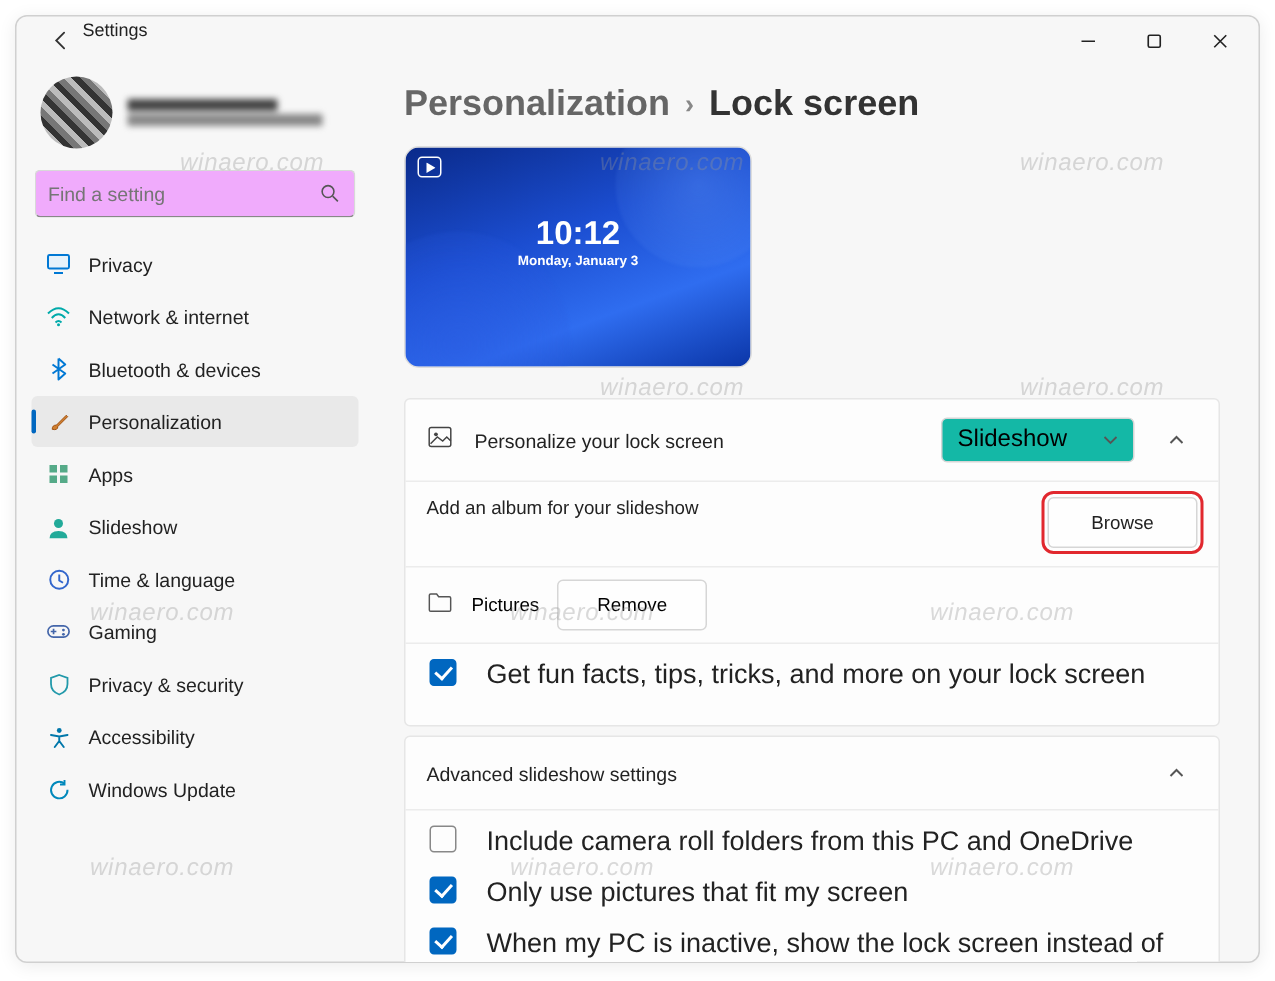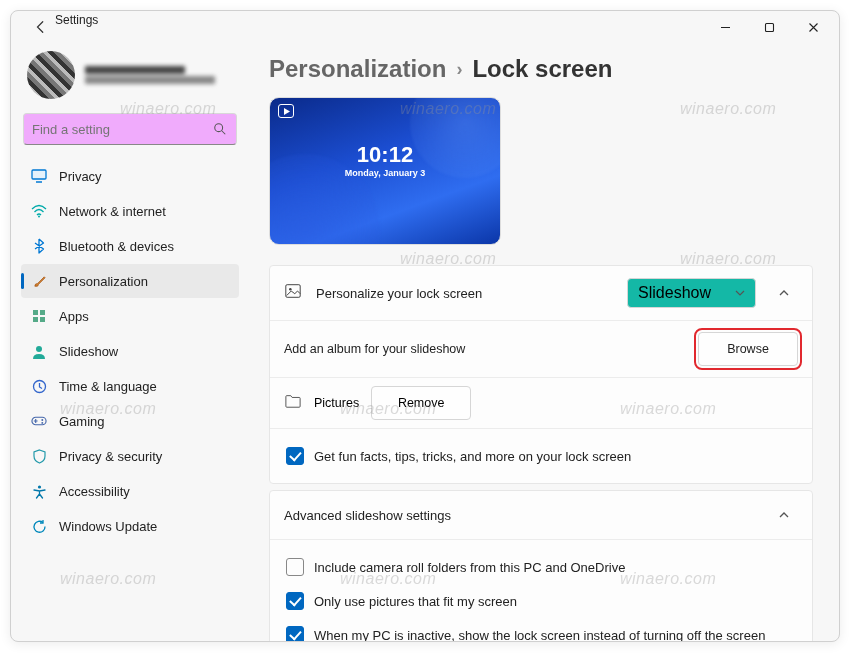--- a/index.html
+++ b/index.html
@@ -36,29 +36,29 @@
   .bloom { position: absolute; border-radius: 50%; filter: blur(1px); }
   .preview .time { position: absolute; top: 44px; left: 0; right: 0; text-align: center; color: #fff; font-size: 22px; font-weight: 600; }
   .preview .date { position: absolute; top: 70px; left: 0; right: 0; text-align: center; color: #fff; font-size: 9px; font-weight: 600; }
   .preview .play { position: absolute; top: 6px; left: 8px; width: 16px; height: 14px; border: 1.5px solid #fff; border-radius: 3px; display: flex; align-items: center; justify-content: center; }
   .card { background: #fdfdfd; border: 1px solid #e6e6e6; border-radius: 4px; margin-bottom: 6px; }
   .card-header { display: flex; align-items: center; height: 54px; padding: 0 14px; gap: 14px; }
   .card-header-title { flex: 1; font-size: 13px; color: #222; }
   .dropdown { border: 1px solid #d6d6d6; background: #14b8a6; border-radius: 4px; height: 30px; display: flex; align-items: center; gap: 24px; padding: 0 10px; font-size: 16px; cursor: pointer; }
   .expand { width: 28px; display: flex; justify-content: center; cursor: pointer; }
   .sub { border-top: 1px solid #ececec; padding: 10px 14px; }
-  .subrow { display: flex; align-items: center; min-height: 36px; gap: 10px; font-size: 12.5px; color: #222; }
+  .subrow { display: flex; align-items: flex-start; min-height: 36px; gap: 10px; font-size: 12.5px; color: #222; }
   .subrow .fill { flex: 1; }
   .btn { border: 1px solid #d6d6d6; background: #fefefe; border-radius: 4px; height: 34px; min-width: 100px; display: flex; align-items: center; justify-content: center; font-size: 12.5px; cursor: pointer; }
   .btn.highlight { outline: 2.5px solid #e1282e; outline-offset: 2px; border-radius: 4px; }
   .folder-row { border-top: 1px solid #ececec; padding: 8px 14px; display: flex; align-items: center; gap: 12px; }
   .chk { width: 18px; height: 18px; border-radius: 3px; border: 1.3px solid #888; display: flex; align-items: center; justify-content: center; cursor: pointer; flex-shrink: 0; }
   .chk.checked { background: #0067c0; border-color: #0067c0; }
   .chk.checked::after { content: ""; width: 5px; height: 9px; border: solid #fff; border-width: 0 2px 2px 0; transform: rotate(42deg) translate(-1px,-1px); }
-  .chk-row { display: flex; align-items: center; gap: 10px; min-height: 34px; font-size: 13px; color: #222; padding-left: 2px; }
+  .chk-row { display: flex; gap: 20px; min-height: 34px; font-size: 18px; color: #222; padding-left: 2px; }
   .card-header.small { height: 48px; cursor: pointer; }
   
   .wm { position: absolute; color: rgba(150,150,150,.35); font-size: 16px; font-style: italic; pointer-events: none; letter-spacing: .5px; }
 </style>
 </head>
 <body>
 
 <div class="window">
   <div class="titlebar">
     <div class="titlebar-left">

